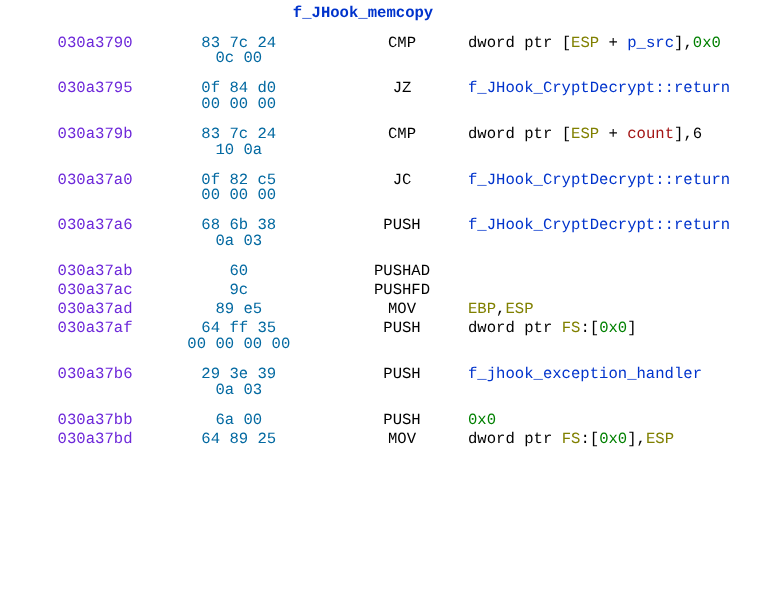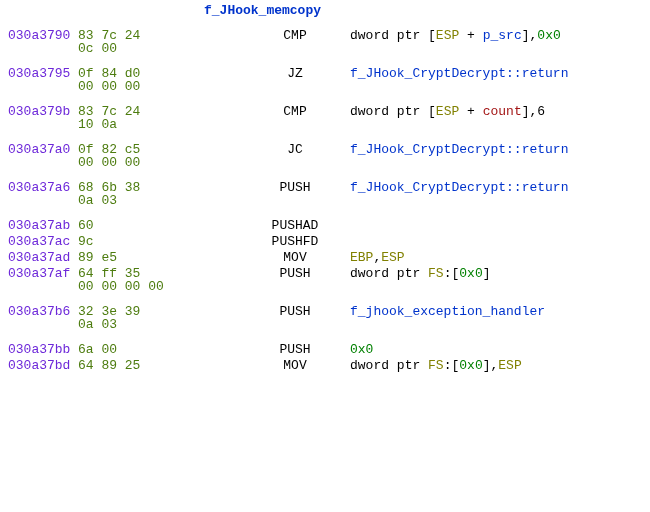--- a/index.html
+++ b/index.html
@@ -8,37 +8,38 @@
     width: 650px;
     height: 512px;
     background: #ffffff;
     font-family: "Consolas", "Courier New", monospace;
     font-size: 13px;
     color: #000000;
     line-height: 1.0;
   }
   .listing {
     padding: 4px 0 0 8px;
+    margin-left: 40px;
   }
   .label-line {
     margin-bottom: 12px;
   }
   .label-line .blank-addr { display: inline-block; width: 70px; }
   .label-line .blank-bytes { display: inline-block; width: 126px; }
   .func-label { color: #0033cc; font-weight: bold; }
   table.dis {
     border-collapse: collapse;
   }
   table.dis td {
     padding: 0;
     vertical-align: top;
     white-space: pre;
   }
   td.addr { width: 70px; color: #6d28d9; }
-  td.bytes { width: 162px; color: #4d7c0f; }
+  td.bytes { width: 162px; color: #0369a1; text-align: center; }
   td.mn { width: 110px; color: #000000; text-align: center; }
   td.opr { color: #000000; }
   .c-reg  { color: #808000; }
   .c-kw   { color: #000000; }
   .c-var  { color: #0033cc; }
   .c-num  { color: #008000; }
   .c-cnt  { color: #a31515; }
   .c-sym  { color: #0033cc; }
   .c-punct{ color: #000000; }
   .row-spacer td { height: 12px; }
@@ -168,21 +169,21 @@
           <td class="addr"></td>
           <td class="bytes">00 00 00 00</td>
           <td class="mn"></td>
           <td class="opr"></td>
         </tr>
         <tr class="row-spacer">
           <td colspan="4"></td>
         </tr>
         <tr>
           <td class="addr">030a37b6</td>
-          <td class="bytes">32 3e 39</td>
+          <td class="bytes">29 3e 39</td>
           <td class="mn">PUSH</td>
           <td class="opr"><span class="c-sym">f_jhook_exception_handler</span></td>
         </tr>
         <tr class="bytes-cont">
           <td class="addr"></td>
           <td class="bytes">0a 03</td>
           <td class="mn"></td>
           <td class="opr"></td>
         </tr>
         <tr class="row-spacer">

